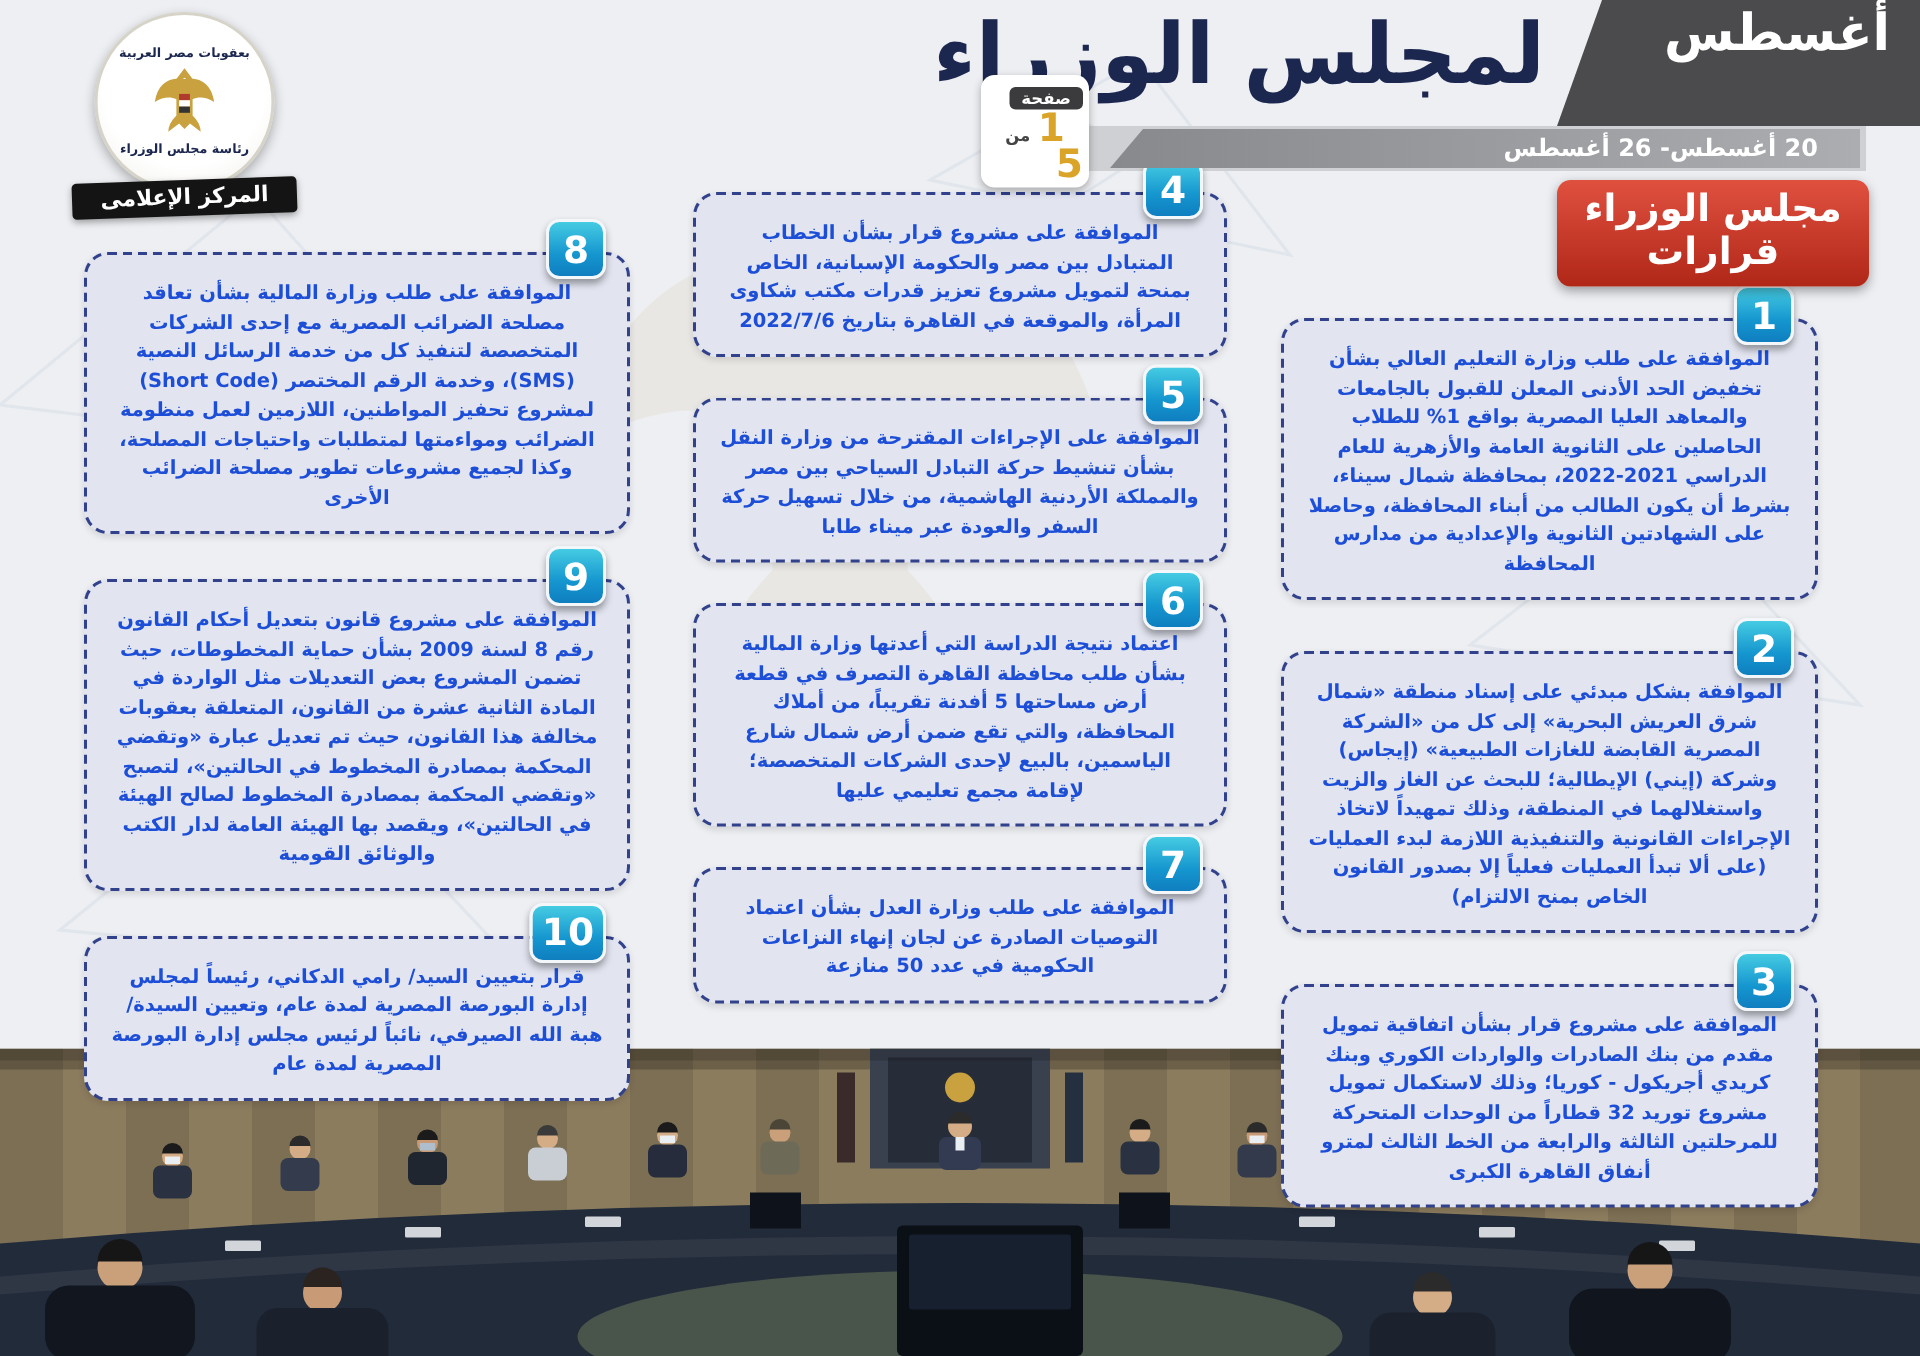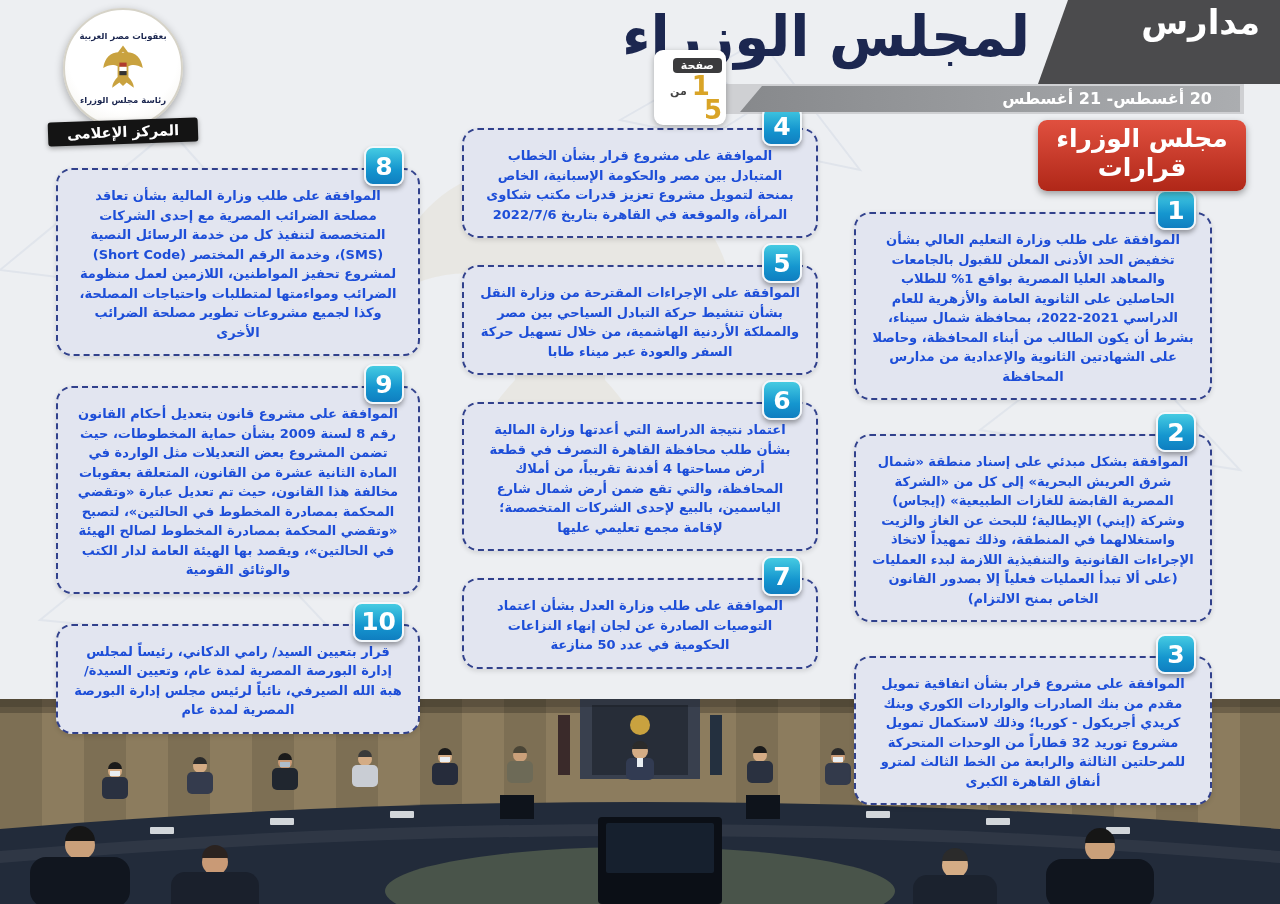--- a/index.html
+++ b/index.html
@@ -89,28 +89,28 @@
       <polygon points="980,430 1110,330 1240,470"></polygon>
       <path d="M690,60 l70,45 l-70,45"></path>
       <path d="M250,420 l60,40 l-60,40"></path>
     </g>
     <g fill="rgba(197,163,94,0.10)">
       <path d="M560 170 C470 155 400 205 385 300 C430 268 480 268 515 284 L515 380 C485 412 470 444 470 476 L530 430 L560 462 L590 430 L650 476 C650 444 635 412 605 380 L605 284 C640 268 690 268 735 300 C720 205 650 155 560 170 Z"></path>
     </g>
   </svg>
 
   <div class="banner">
-    <div class="l1">مدارس</div>
+    <div class="l1">أغسطس</div>
   </div>
 
   <h1 class="page-title">لمجلس الوزراء</h1>
 
   <div class="date-strip"></div>
   <div class="date-bar">
-    <span>20 أغسطس- 21 أغسطس</span>
+    <span>20 أغسطس- 26 أغسطس</span>
   </div>
 
   <div class="page-indicator">
     <div class="pi-tab">صفحة</div>
     <div class="pi-row">
       <span class="pi-num">1</span>
       <span class="pi-of">من</span>
     </div>
     <div class="pi-num pi-total">5</div>
   </div>
@@ -154,21 +154,21 @@
     <article class="decision">
       <div class="num">4</div>
       <p class="txt">الموافقة على مشروع قرار بشأن الخطاب المتبادل بين مصر والحكومة الإسبانية، الخاص بمنحة لتمويل مشروع تعزيز قدرات مكتب شكاوى المرأة، والموقعة في القاهرة بتاريخ 2022/7/6</p>
     </article>
     <article class="decision">
       <div class="num">5</div>
       <p class="txt">الموافقة على الإجراءات المقترحة من وزارة النقل بشأن تنشيط حركة التبادل السياحي بين مصر والمملكة الأردنية الهاشمية، من خلال تسهيل حركة السفر والعودة عبر ميناء طابا</p>
     </article>
     <article class="decision">
       <div class="num">6</div>
-      <p class="txt">اعتماد نتيجة الدراسة التي أعدتها وزارة المالية بشأن طلب محافظة القاهرة التصرف في قطعة أرض مساحتها 4 أفدنة تقريباً، من أملاك المحافظة، والتي تقع ضمن أرض شمال شارع الياسمين، بالبيع لإحدى الشركات المتخصصة؛ لإقامة مجمع تعليمي عليها</p>
+      <p class="txt">اعتماد نتيجة الدراسة التي أعدتها وزارة المالية بشأن طلب محافظة القاهرة التصرف في قطعة أرض مساحتها 5 أفدنة تقريباً، من أملاك المحافظة، والتي تقع ضمن أرض شمال شارع الياسمين، بالبيع لإحدى الشركات المتخصصة؛ لإقامة مجمع تعليمي عليها</p>
     </article>
     <article class="decision">
       <div class="num">7</div>
       <p class="txt">الموافقة على طلب وزارة العدل بشأن اعتماد التوصيات الصادرة عن لجان إنهاء النزاعات الحكومية في عدد 50 منازعة</p>
     </article>
   </div>
 
   <div class="col col-left">
     <article class="decision">
       <div class="num">8</div>

